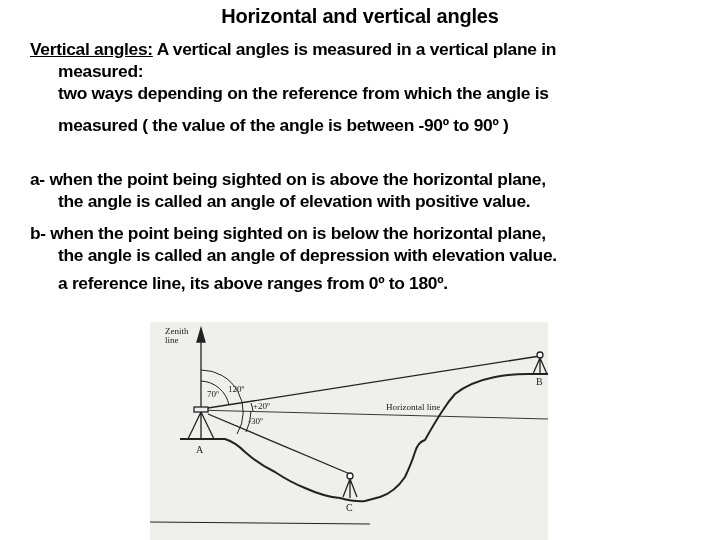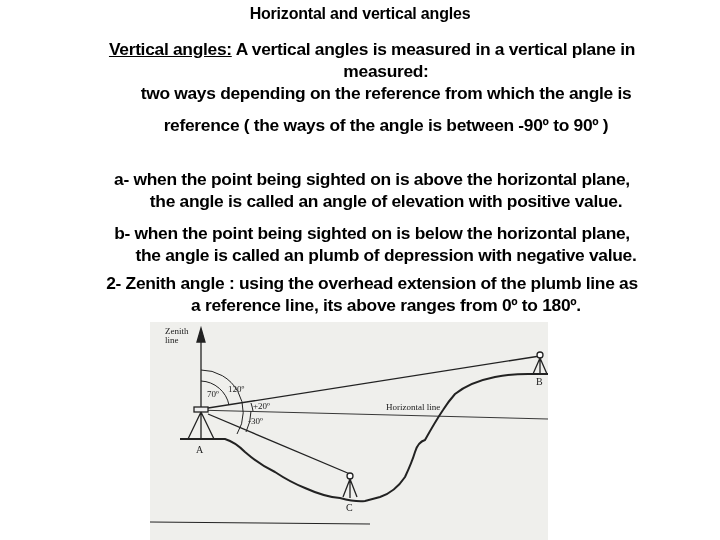--- a/index.html
+++ b/index.html
@@ -3,27 +3,26 @@
   <meta charset="utf-8">
   <style>
     html, body { margin: 0; padding: 0; }
     body {
       width: 720px; height: 540px; background: #ffffff; overflow: hidden;
       font-family: "Liberation Sans", sans-serif; color: #000;
       position: relative;
     }
     .title {
       position: absolute; top: 5px; left: 0; width: 720px; text-align: center;
-      font-size: 16px; font-weight: bold; letter-spacing: -0.2px;
+      font-size: 20px; font-weight: bold; letter-spacing: -0.2px;
     }
     .para {
-      position: absolute; left: 42px; width: 660px;
+      position: absolute; left: 30px; width: 660px;
       font-size: 17.4px; font-weight: bold; line-height: 22px;
       letter-spacing: -0.3px;
-      text-align: center;
     }
     .para .cont { display: block; padding-left: 28px; }
     .u { text-decoration: underline; }
     .diagram {
       position: absolute; left: 150px; top: 322px; width: 398px; height: 252px;
       background: #efefec;
     }
     .diagram svg { display: block; }
   </style>
 </head>
@@ -31,35 +30,34 @@
 
 <div class="title">Horizontal and vertical angles</div>
 
 <div class="para" style="top:38px;">
   <span><span class="u">Vertical angles:</span><span> A vertical angles is measured in a vertical plane in</span></span>
   <span class="cont">measured:</span>
   <span class="cont">two ways depending on the reference from which the angle is</span>
 </div>
 
 <div class="para" style="top:114px;">
-  <span class="cont">reference ( the ways of the angle is between  -90º to 90º )</span>
+  <span class="cont">measured ( the value of the angle is between  -90º to 90º )</span>
 </div>
 
 <div class="para" style="top:168px;">
   <span>a- when the point being sighted on is above the horizontal plane,</span>
   <span class="cont">the angle is called an angle of elevation with positive value.</span>
 </div>
 
 <div class="para" style="top:222px;">
   <span>b- when the point being sighted on is below the horizontal plane,</span>
-  <span class="cont">the angle is called an plumb of depression with negative value.</span>
+  <span class="cont">the angle is called an angle of depression with elevation value.</span>
 </div>
 
 <div class="para" style="top:272px;">
-  <span>2- Zenith angle : using the overhead extension of the plumb line as</span>
   <span class="cont">a reference line, its above ranges from 0º to 180º.</span>
 </div>
 
 <div class="diagram">
   <svg width="398" height="206" viewBox="0 0 398 206" xmlns="http://www.w3.org/2000/svg">
     <g fill="none" stroke="#222" stroke-width="1.3">
 
       <line x1="51" y1="90" x2="51" y2="8"></line>
       <path d="M47,20 L51,6 L55,20 Z" fill="#222"></path>
 

